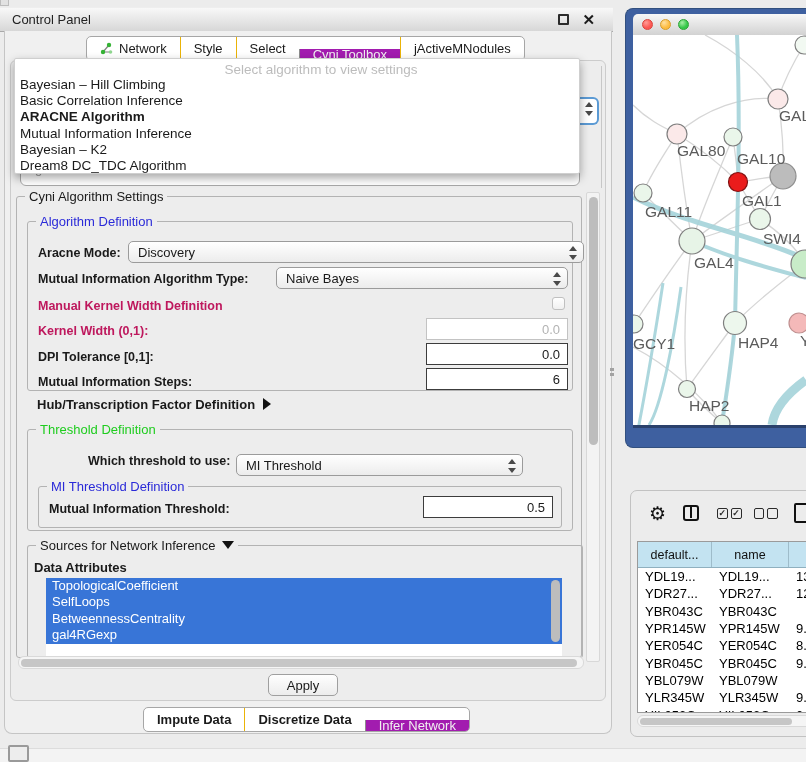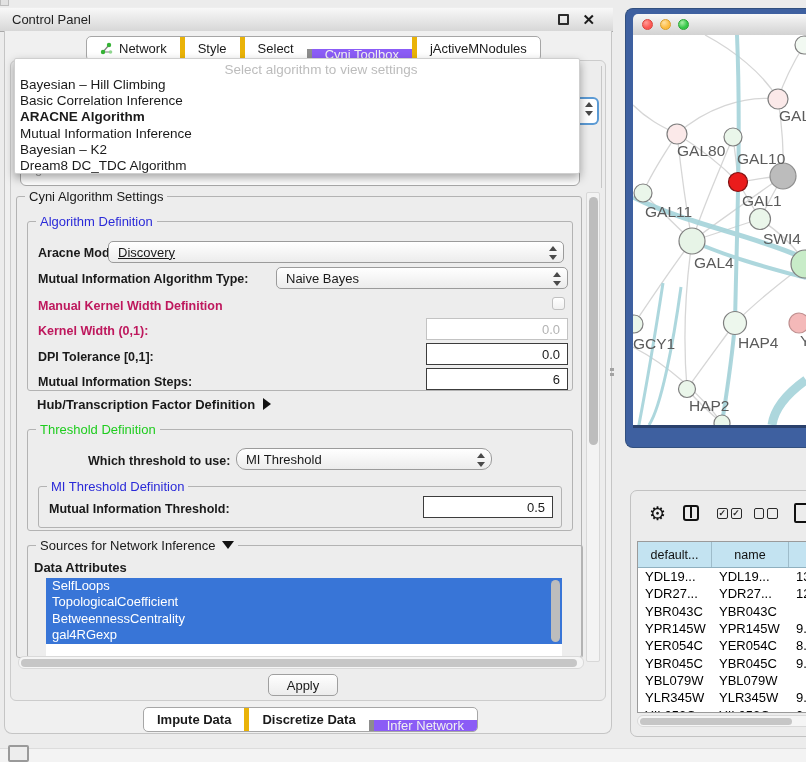--- a/index.html
+++ b/index.html
@@ -12,23 +12,23 @@
   .titlebar .tb-text{padding-left:12px;}
   
   .cp-outer{position:absolute;left:4px;top:31px;width:608px;height:703px;background:#f0f0f0;
             border:1px solid #c5c5c5;border-top:none;border-radius:0 0 8px 8px;box-sizing:border-box;}
   .cp-inner{position:absolute;left:10px;top:60px;width:596px;height:641px;background:#ededed;
             border:1px solid #ccc;border-radius:6px;box-sizing:border-box;}
   
   .segbar{position:absolute;display:flex;background:#fff;border:1px solid #a6a6a6;
           border-radius:5px;overflow:hidden;height:23px;align-items:stretch;z-index:8;}
   .seg-item{display:flex;align-items:center;padding:0 13px;font-size:13px;color:#1a1a1a;
-            border-left:5px solid #eab308;white-space:nowrap;}
+            border-left:1px solid #eab308;white-space:nowrap;}
   .seg-item:first-child{border-left:none;}
-  .seg-item.selected{background:#8b5cf6;color:#f1f1f1;border-left-color:#8d8d8d;margin-top:12px;}
+  .seg-item.selected{background:#a21caf;color:#f1f1f1;border-left-color:#8d8d8d;margin-top:12px;}
   .net-ico{width:13px;height:13px;margin-right:6px;}
   
   .dd{position:absolute;left:14px;top:58px;width:564px;height:114px;background:#fff;
       border:1px solid #cfcfcf;border-radius:2px;box-shadow:0 4px 10px rgba(0,0,0,.35);z-index:30;}
   .dd-ph{font-size:13.5px;color:#bcbcbc;text-align:center;padding-top:3px;margin-left:48px;}
   .dd-item{font-size:13.5px;line-height:16.2px;padding-left:5px;white-space:nowrap;}
   .dd-item.bold{font-weight:bold;}
   
   .frag-focus{position:absolute;left:578px;top:97px;width:21px;height:28px;background:#fff;
               border:2px solid #5b9ad4;border-left:none;border-radius:0 6px 6px 0;z-index:4;box-sizing:border-box;}
@@ -170,21 +170,21 @@
     <div class="dd-item">Dream8 DC_TDC Algorithm</div>
   </div>
 
   <div class="group" style="left:16px;top:196px;width:566px;height:462px;">
     <span class="gtitle">Cyni Algorithm Settings</span>
 
     <div class="group" style="left:10px;top:24px;width:546px;height:170px;">
       <span class="gtitle gt-blue">Algorithm Definition</span>
 
       <span class="lbl" style="left:10px;top:24px;">Aracne Mode:</span>
-      <div class="combo" style="left:80px;top:19px;width:456px;text-decoration:underline;">
+      <div class="combo" style="left:100px;top:19px;width:456px;">
         <span>Discovery</span>
         <span class="stepper">
             <i class="up"></i>
             <i class="dn"></i>
           </span>
       </div>
 
       <span class="lbl" style="left:10px;top:50px;">Mutual Information Algorithm Type:</span>
       <div class="combo" style="left:248px;top:45px;width:292px;">
         <span>Naive Bayes</span>
@@ -214,21 +214,21 @@
     </div>
 
     <div style="position:absolute;left:20px;top:200px;font-size:13px;font-weight:bold;">
       <span>Hub/Transcription Factor Definition</span><span class="tri-right"></span>
     </div>
 
     <div class="group" style="left:10px;top:232px;width:546px;height:102px;">
       <span class="gtitle gt-green">Threshold Definition</span>
 
       <span class="lbl" style="left:60px;top:24px;">Which threshold to use:</span>
-      <div class="combo" style="left:208px;top:18px;width:256px;border-radius:10px;">
+      <div class="combo" style="left:208px;top:24px;width:287px;">
         <span>MI Threshold</span>
         <span class="stepper">
             <i class="up"></i>
             <i class="dn"></i>
           </span>
       </div>
 
       <div class="group" style="left:10px;top:56px;width:524px;height:42px;">
         <span class="gtitle gt-blue">MI Threshold Definition</span>
         <span class="lbl" style="left:10px;top:15px;">Mutual Information Threshold:</span>
@@ -237,22 +237,22 @@
         </div>
       </div>
     </div>
 
     <div class="group" style="left:10px;top:348px;width:556px;height:113px;border-bottom:none;">
       <span class="gtitle">
         <span>Sources for Network Inference</span><span class="tri-down"></span>
       </span>
       <span class="lbl" style="left:6px;top:14px;font-size:13px;">Data Attributes</span>
       <div class="listbox" style="left:18px;top:32px;width:516px;height:80px;">
+        <div class="list-item">TopologicalCoefficient</div>
         <div class="list-item">SelfLoops</div>
-        <div class="list-item">TopologicalCoefficient</div>
         <div class="list-item">BetweennessCentrality</div>
         <div class="list-item">gal4RGexp</div>
         <div class="sb-v" style="right:2px;top:2px;width:9px;height:76px;border:none;background:transparent;">
           <div class="thumb" style="left:0;top:0;width:9px;height:62px;"></div>
         </div>
       </div>
     </div>
   </div>
 
   <div class="sb-v" style="left:586px;top:192px;width:14px;height:470px;">

